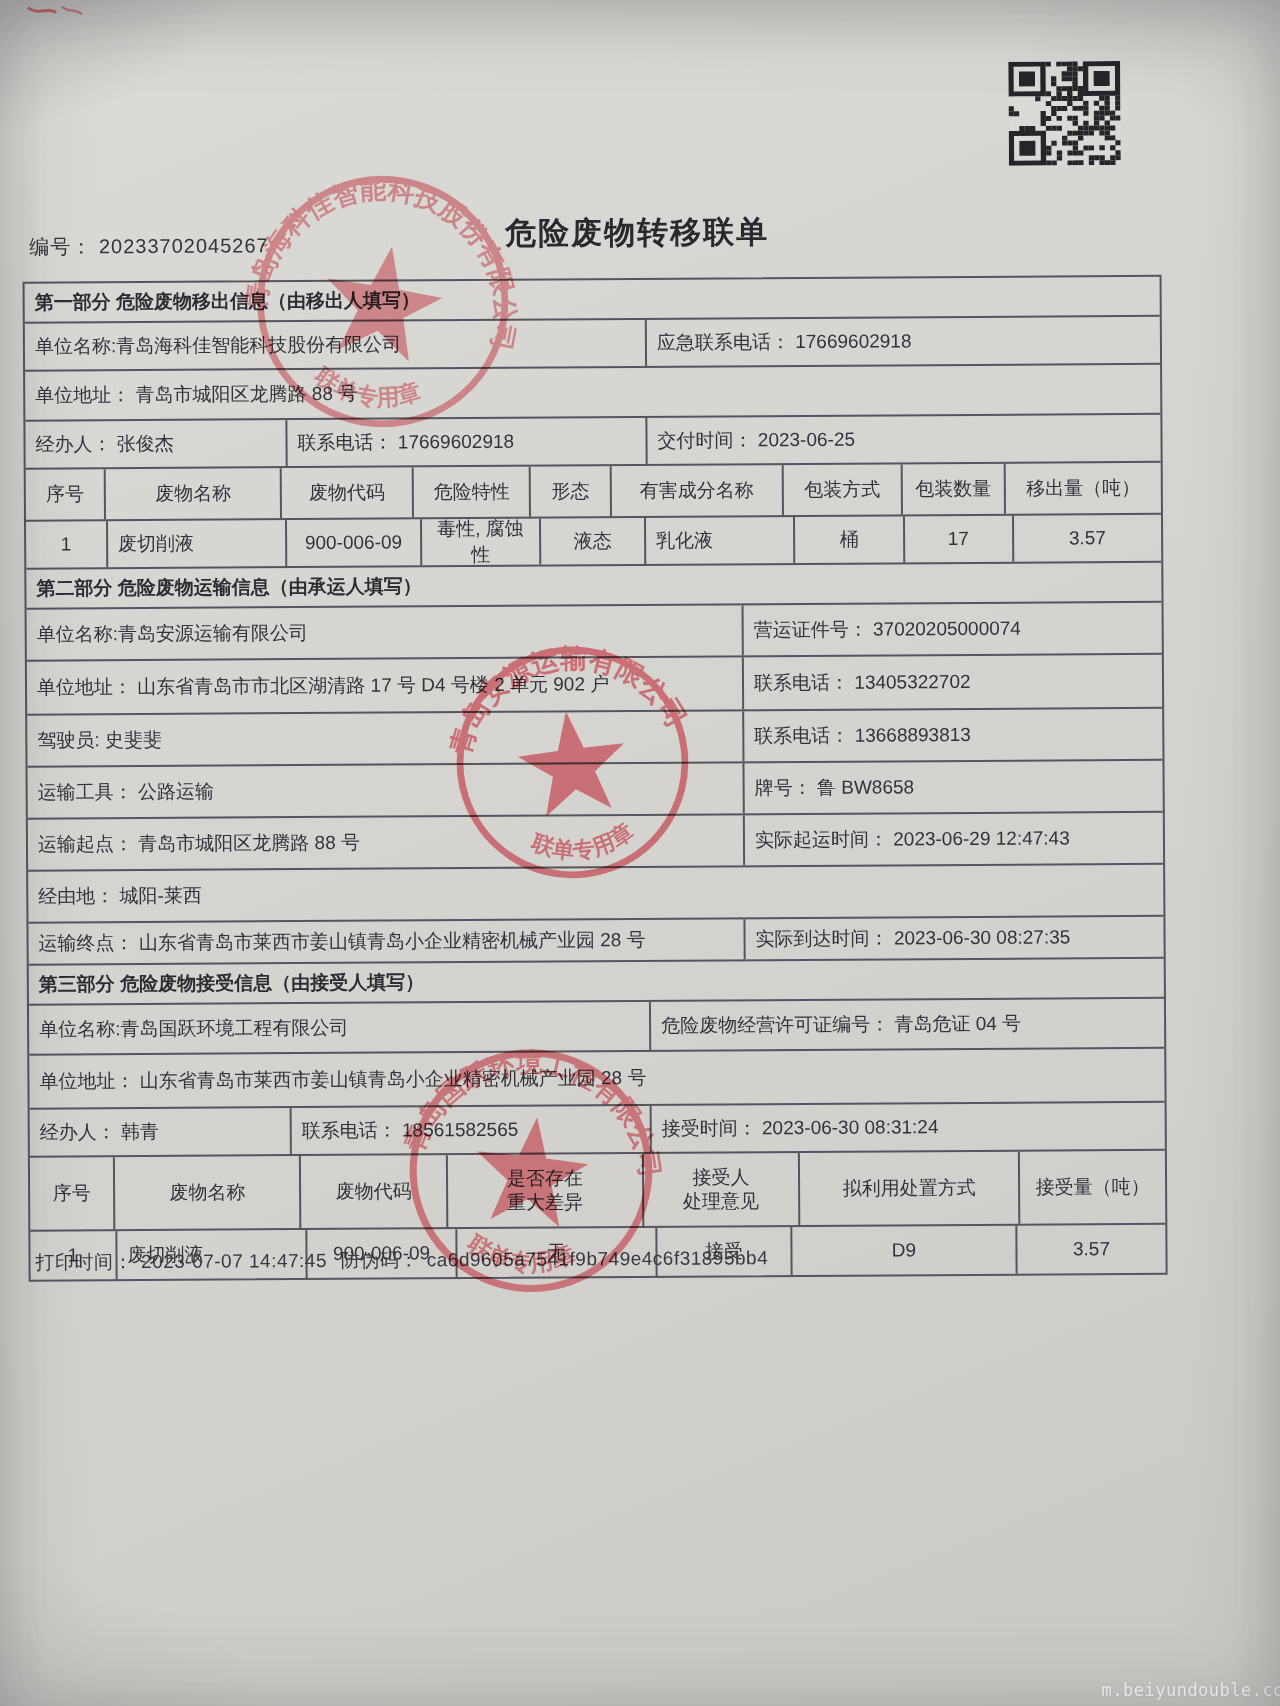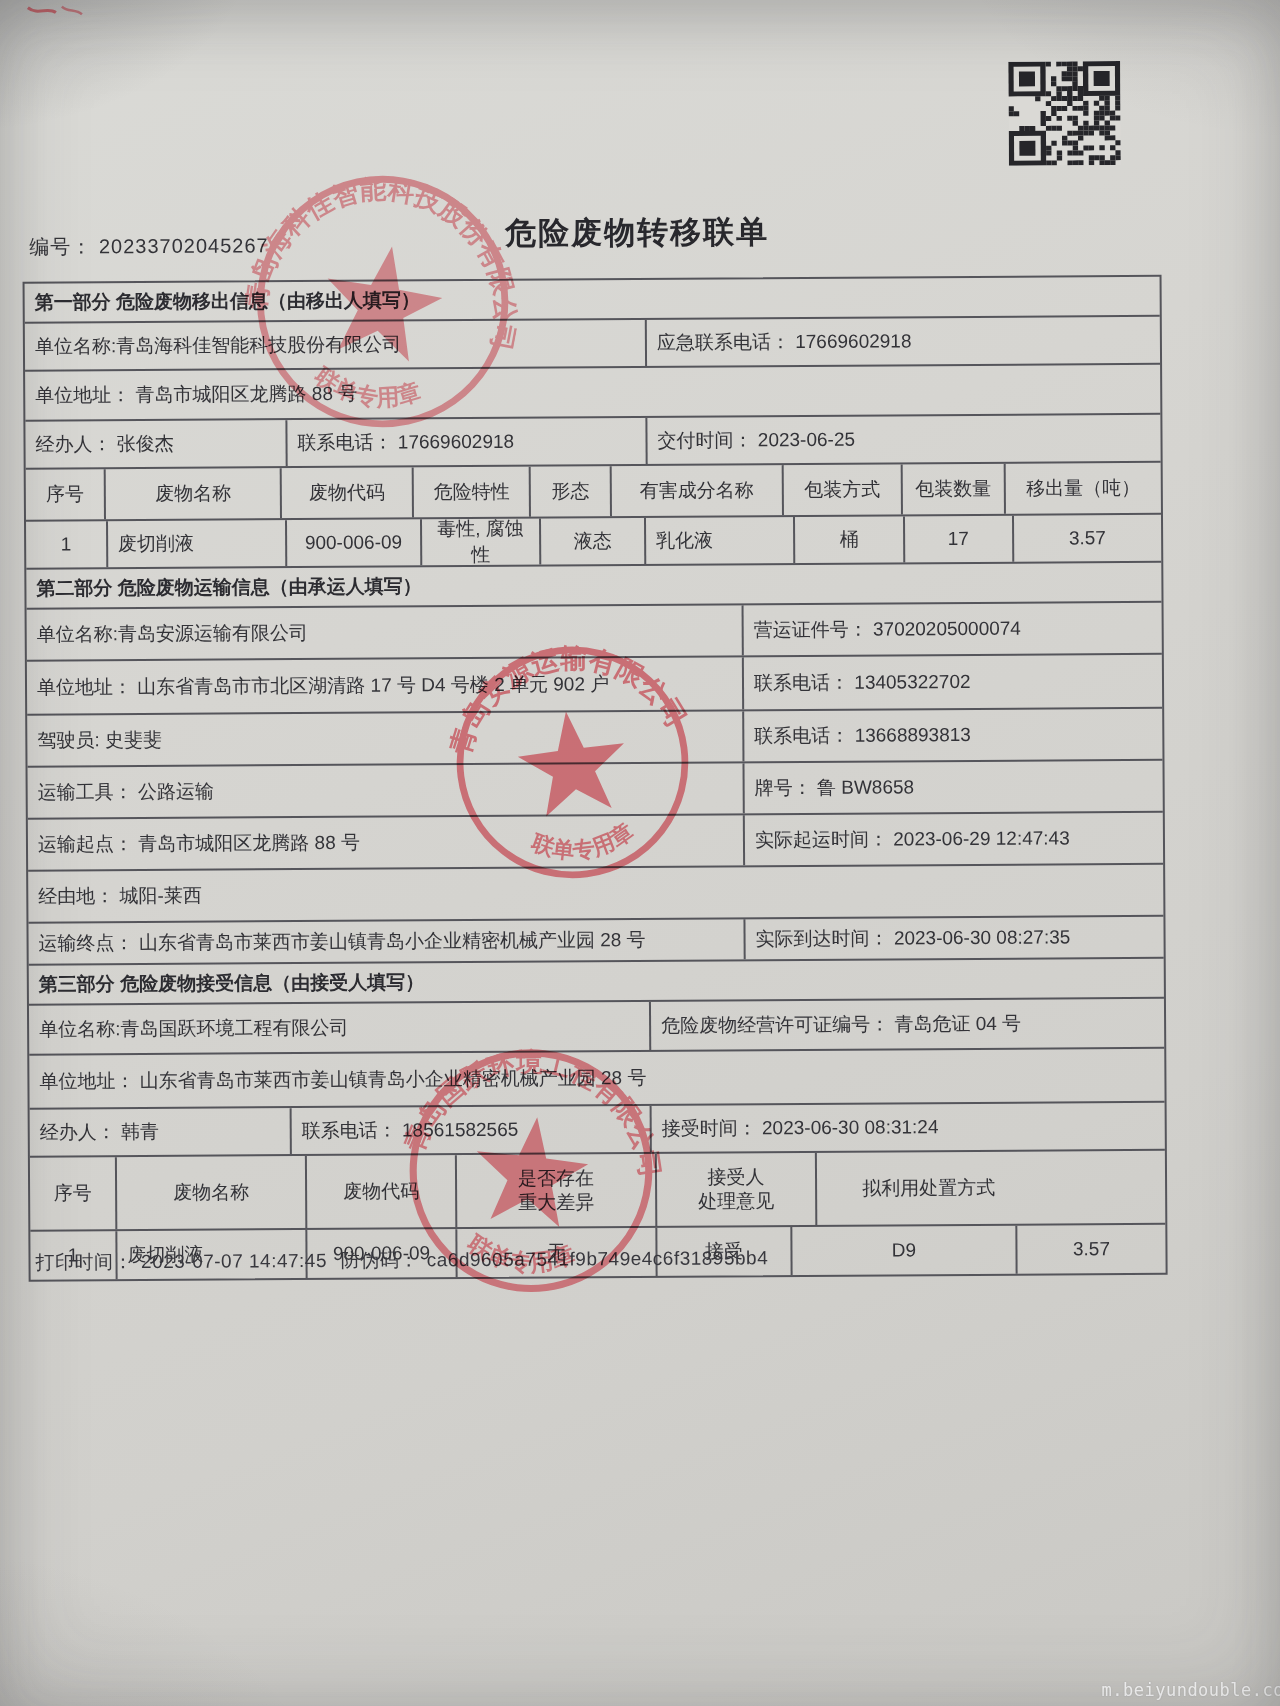--- a/index.html
+++ b/index.html
@@ -310,20 +310,21 @@
       </div>
       <div style="height:72px">
         <div class="c th" style="width:85px">序号</div>
         <div class="c th" style="width:190px">废物名称</div>
         <div class="c th" style="width:150px">废物代码</div>
         <div class="c th" style="width:200px">是否存在
 重大差异</div>
         <div class="c th" style="width:160px">接受人
 处理意见</div>
         <div class="c th" style="width:225px">拟利用处置方式</div>
+        <div class="c th" style="width:150px">接受量（吨）</div>
       </div>
       <div style="height:48px">
         <div class="c ctr" style="width:85px">1</div>
         <div class="c" style="width:190px">废切削液</div>
         <div class="c ctr" style="width:150px">900-006-09</div>
         <div class="c ctr" style="width:200px">无</div>
         <div class="c ctr" style="width:135px">接受</div>
         <div class="c ctr" style="width:225px">D9</div>
         <div class="c ctr" style="width:150px">3.57</div>
       </div>

